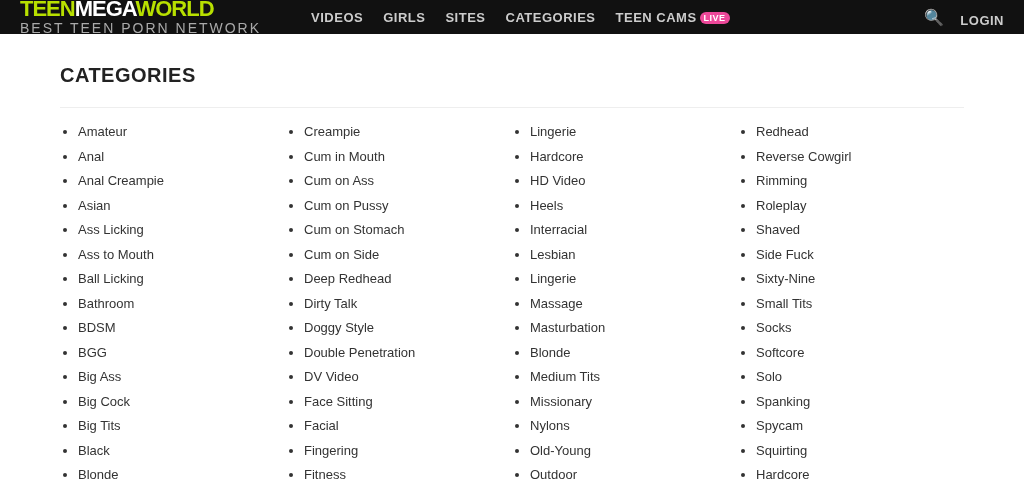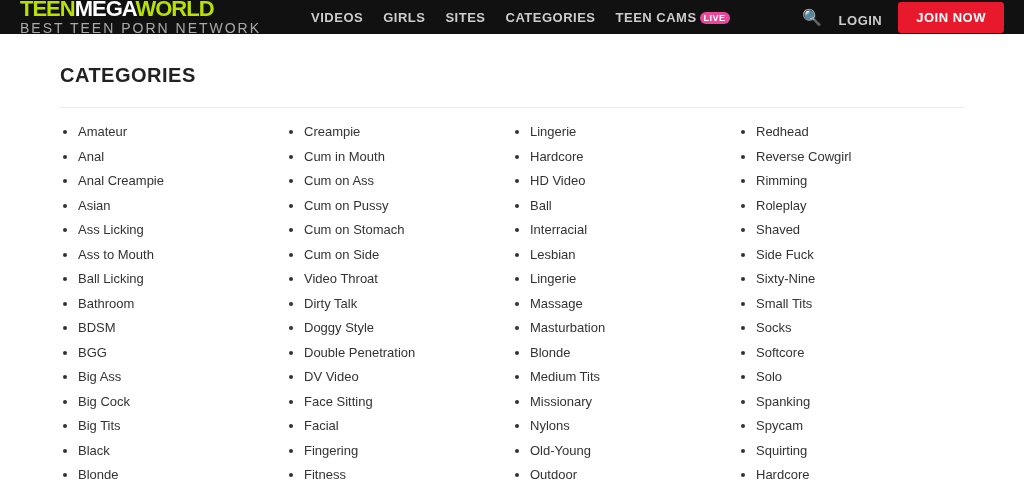--- a/index.html
+++ b/index.html
@@ -114,21 +114,20 @@
     <a class="nav-link" href="#">SITES</a>
     <a class="nav-link" href="#">CATEGORIES</a>
     <a class="nav-link" href="#">
       <span>TEEN CAMS</span><span class="live-badge">LIVE</span>
     </a>
   </div>
 
   <div class="nav-right">
     <span class="search-icon-nav">🔍</span>
     <button class="login-btn">LOGIN</button>
-    <button class="join-btn">JOIN NOW</button>
   </div>
 </nav>
 
 <div class="main-content">
   <div class="page-title">CATEGORIES</div>
   <div class="categories-grid" id="cats-grid">
 
   <div class="cat-column">
         <ul>
           <li><a href="#">Amateur</a></li>
@@ -149,37 +148,37 @@
         </ul>
       </div>
       <div class="cat-column">
         <ul>
           <li><a href="#">Creampie</a></li>
           <li><a href="#">Cum in Mouth</a></li>
           <li><a href="#">Cum on Ass</a></li>
           <li><a href="#">Cum on Pussy</a></li>
           <li><a href="#">Cum on Stomach</a></li>
           <li><a href="#">Cum on Side</a></li>
-          <li><a href="#">Video Throat</a></li>
+          <li><a href="#">Deep Redhead</a></li>
           <li><a href="#">Dirty Talk</a></li>
           <li><a href="#">Doggy Style</a></li>
           <li><a href="#">Double Penetration</a></li>
           <li><a href="#">DV Video</a></li>
           <li><a href="#">Face Sitting</a></li>
           <li><a href="#">Facial</a></li>
           <li><a href="#">Fingering</a></li>
           <li><a href="#">Fitness</a></li>
         </ul>
       </div>
       <div class="cat-column">
         <ul>
           <li><a href="#">Lingerie</a></li>
           <li><a href="#">Hardcore</a></li>
           <li><a href="#">HD Video</a></li>
-          <li><a href="#">Ball</a></li>
+          <li><a href="#">Heels</a></li>
           <li><a href="#">Interracial</a></li>
           <li><a href="#">Lesbian</a></li>
           <li><a href="#">Lingerie</a></li>
           <li><a href="#">Massage</a></li>
           <li><a href="#">Masturbation</a></li>
           <li><a href="#">Blonde</a></li>
           <li><a href="#">Medium Tits</a></li>
           <li><a href="#">Missionary</a></li>
           <li><a href="#">Nylons</a></li>
           <li><a href="#">Old-Young</a></li>

